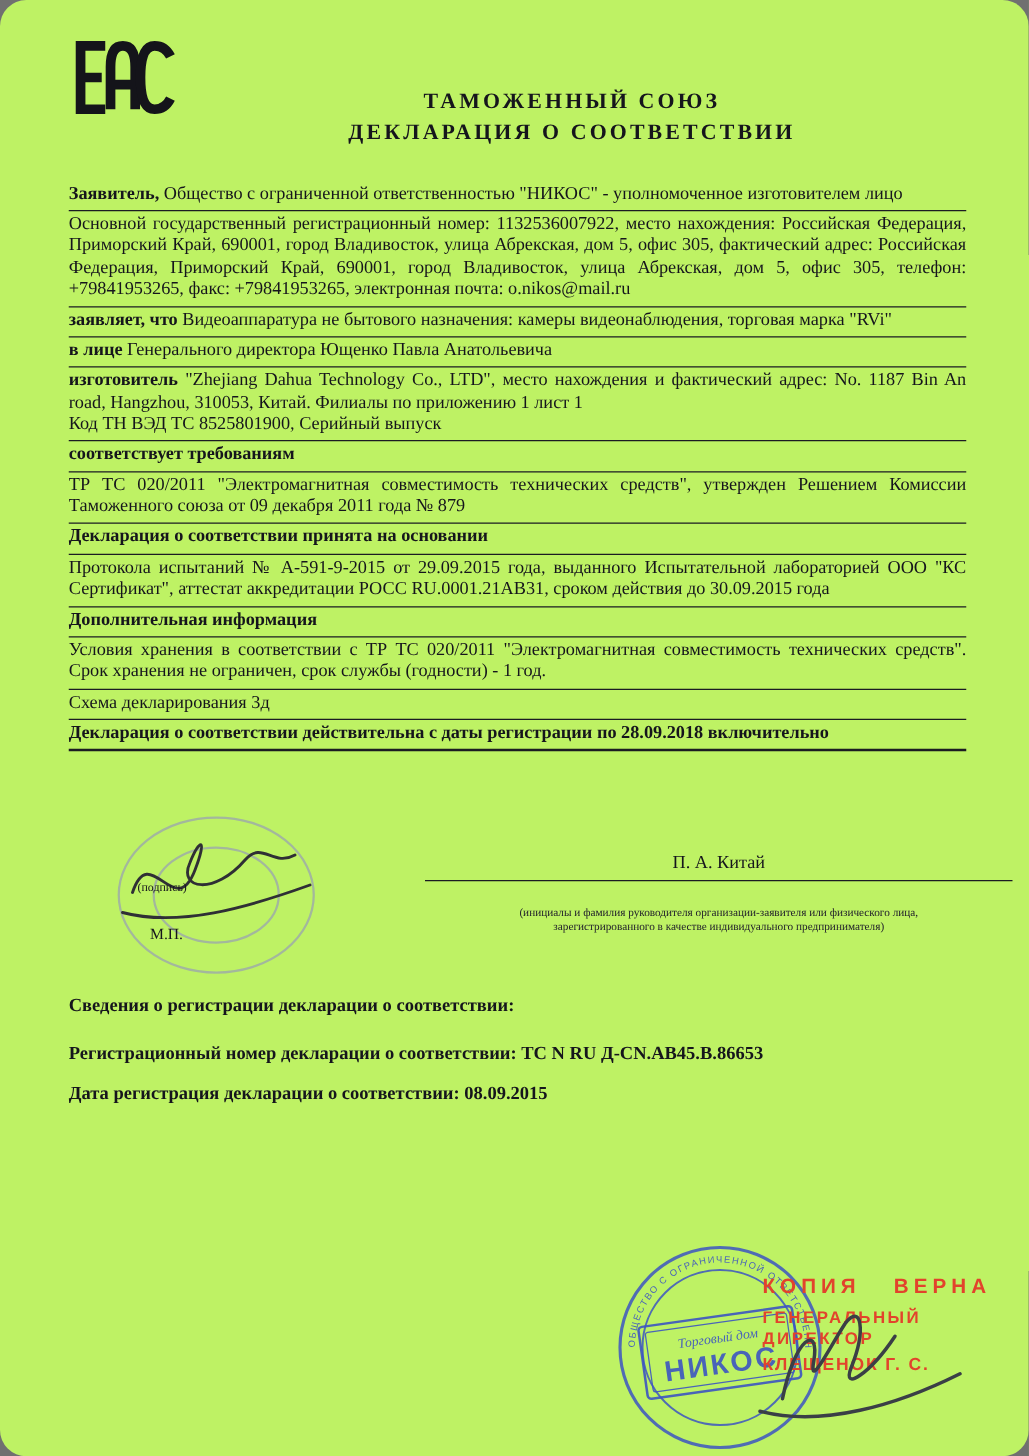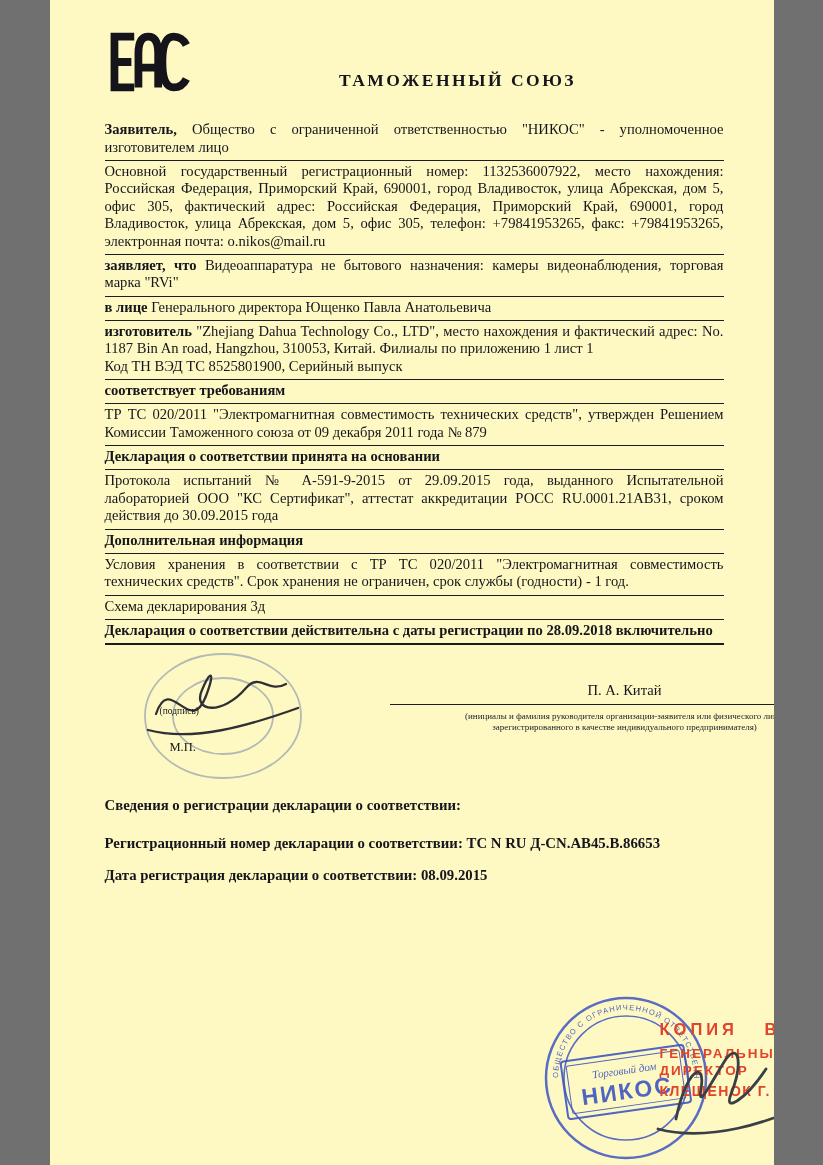--- a/index.html
+++ b/index.html
@@ -1,36 +1,37 @@
 <!DOCTYPE html>
 <html><head>
 <meta charset="utf-8">
 <style>
   * { margin:0; padding:0; box-sizing:border-box; }
   html,body { background:#707070; }
   .page {
-    position:relative; width:724px; height:1165px; margin:0 auto;
-    background:#fef9c3; color:#15151c; overflow:hidden;
+    position:relative; width:823px; height:1165px; margin:0 auto;
+    background:#bef264; color:#15151c; overflow:hidden;
     font-family:"Liberation Serif", serif;
+    border-radius:21px;
   }
   .eac-logo { position:absolute; left:56px; top:26px; }
   .doc-title { padding-top:68px; padding-left:92px; text-align:center;
     font-weight:bold; font-size:17.5px; letter-spacing:2.5px; line-height:1.45; }
   .body-text { padding:26px 50px 0 55px; font-size:14.6px; line-height:1.19; text-align:justify; }
   .sec { padding:2px 0 4px; border-bottom:1.6px solid #1b1b22; }
   .sec.thick { border-bottom-width:2.6px; }
   .lbl { font-weight:bold; }
   .bold-line { font-weight:bold; }
   
   .stamp-svg { position:absolute; left:68px; top:646px; }
   .podpis { position:absolute; left:110px; top:706px; font-size:9.5px; }
   .mp { position:absolute; left:120px; top:740px; font-size:12.5px; }
   .sig-right { position:absolute; left:340px; top:682px; width:470px; text-align:center; }
   .sig-name { font-size:14.6px; padding-bottom:5px; }
-  .sig-note { border-top:1.4px solid #1b1b22; padding-top:6px; font-size:9px; line-height:11px; color:#23232b; }
+  .sig-note { border-top:1.4px solid #1b1b22; padding-top:20px; font-size:9px; line-height:11px; color:#23232b; }
   
   .registration { position:absolute; left:55px; top:797px; font-weight:bold; font-size:14.8px; }
   .reg-line1 { margin-bottom:21px; }
   .reg-line2 { margin-bottom:15px; }
   
   .blue-stamp-svg { position:absolute; left:476px; top:983px; }
   .red-stamp { position:absolute; left:610px; top:1020px; width:207px;
     color:#e2432c; font-family:"Liberation Sans", sans-serif; font-weight:bold; }
   .red-l1 { font-size:16.5px; letter-spacing:4px; word-spacing:18px; }
   .red-l2 { font-size:13.5px; letter-spacing:2px; margin-top:6px; line-height:17px; }
@@ -47,20 +48,21 @@
       <g fill="none" stroke="#14141a" stroke-width="11">
         <path d="M40 14 H12 V86 H40 M12 50 H36"></path>
         <path d="M46 86 V38 Q46 14 60 14 Q74 14 74 38 V86 M46 58 H74"></path>
         <path d="M114 26 Q108 14 96 14 Q80 14 80 50 Q80 86 96 86 Q108 86 114 74"></path>
       </g>
     </svg>
   </div>
 
   <div class="doc-title">
     <div>ТАМОЖЕННЫЙ СОЮЗ</div>
+    <div>ДЕКЛАРАЦИЯ О СООТВЕТСТВИИ</div>
   </div>
 
   <div class="body-text">
     <p class="sec"><b class="lbl">Заявитель,</b> <span>Общество с ограниченной ответственностью "НИКОС" - уполномоченное изготовителем лицо</span></p>
 
     <p class="sec"><span>Основной государственный регистрационный номер: 1132536007922, место нахождения: Российская Федерация, Приморский Край, 690001, город Владивосток, улица Абрекская, дом 5, офис 305, фактический адрес: Российская Федерация, Приморский Край, 690001, город Владивосток, улица Абрекская, дом 5, офис 305, телефон: +79841953265, факс: +79841953265, электронная почта: o.nikos@mail.ru</span></p>
 
     <p class="sec"><b class="lbl">заявляет, что</b> <span>Видеоаппаратура не бытового назначения: камеры видеонаблюдения, торговая марка "RVi"</span></p>
 
     <p class="sec"><b class="lbl">в лице</b> <span>Генерального директора Ющенко Павла Анатольевича</span></p>

